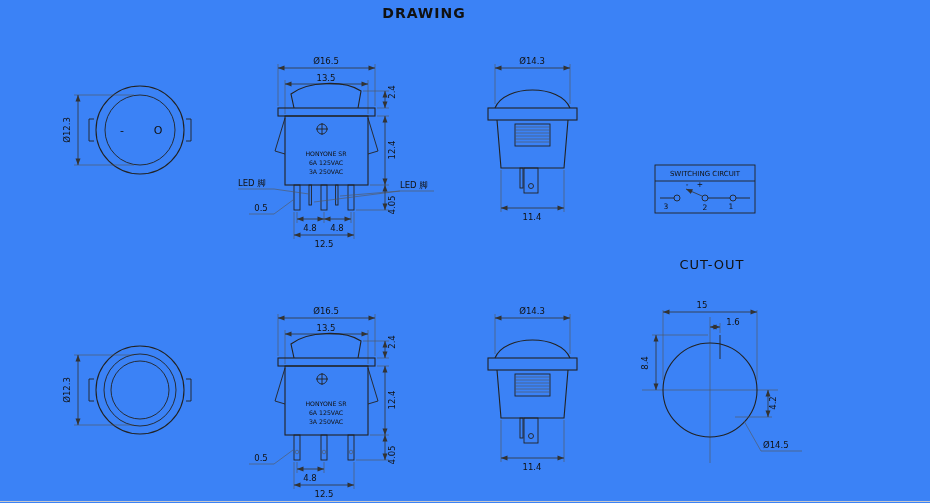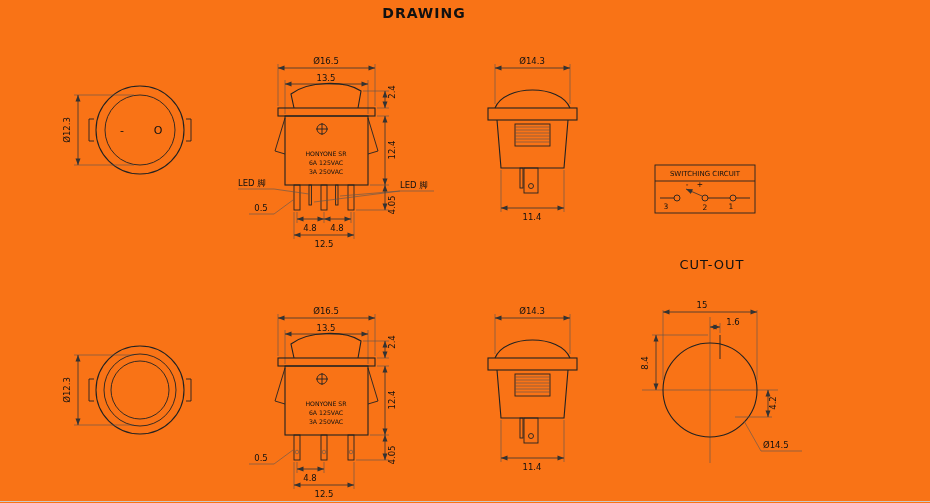--- a/index.html
+++ b/index.html
@@ -1,17 +1,17 @@
 <!DOCTYPE html>
 <html><head>
 <meta charset="utf-8">
 <style>
   *{margin:0;padding:0;box-sizing:border-box}
   html,body{background:#fff}
-  .sheet{position:relative;width:930px;height:503px;background:#f97316;overflow:hidden;
+  .sheet{position:relative;width:930px;height:503px;background:#3b82f6;overflow:hidden;
          font-family:"DejaVu Sans","Liberation Sans",sans-serif}
   svg text{font-family:"DejaVu Sans","Liberation Sans",sans-serif;fill:#111;font-size:9px}
   .title-text{font-size:14px;font-weight:bold;letter-spacing:1px}
   .cutout-text{font-size:13px;letter-spacing:1px}
   .ln{stroke:#222;stroke-width:1.1;fill:none}
   .ln2{stroke:#222;stroke-width:0.9;fill:none}
   .thin{stroke:#555;stroke-width:0.6;fill:none}
   .dim{stroke:#333;stroke-width:0.8;fill:none}
   .dimtext{font-size:8.5px}
   .tiny{font-size:6.2px}

